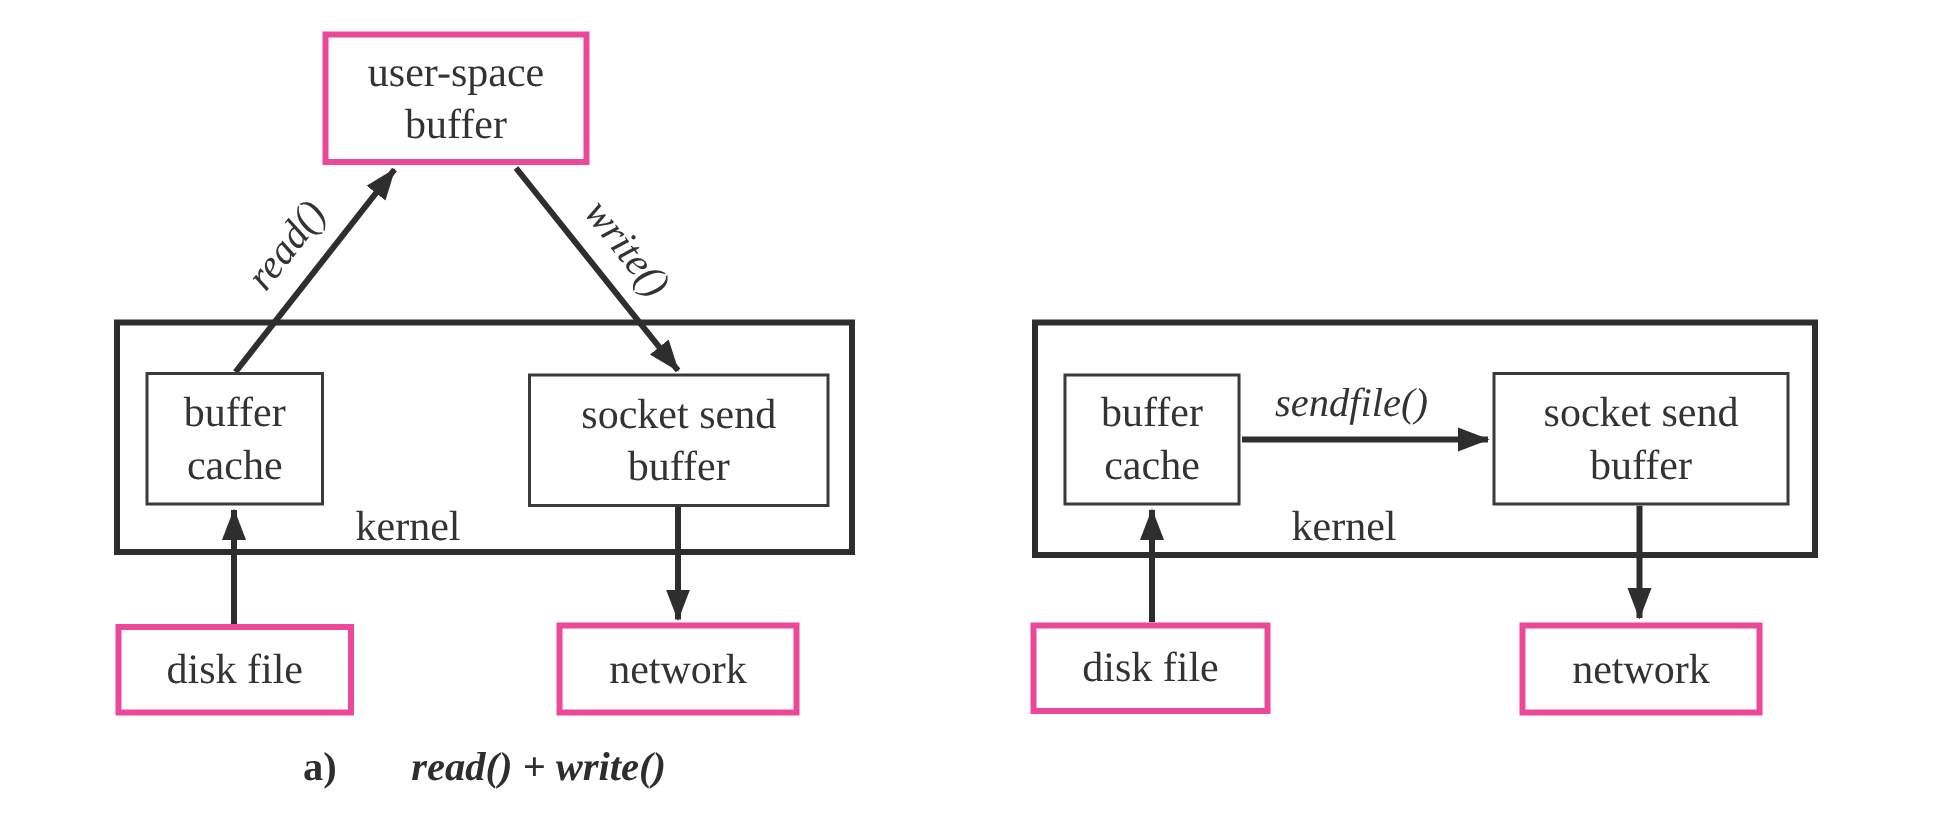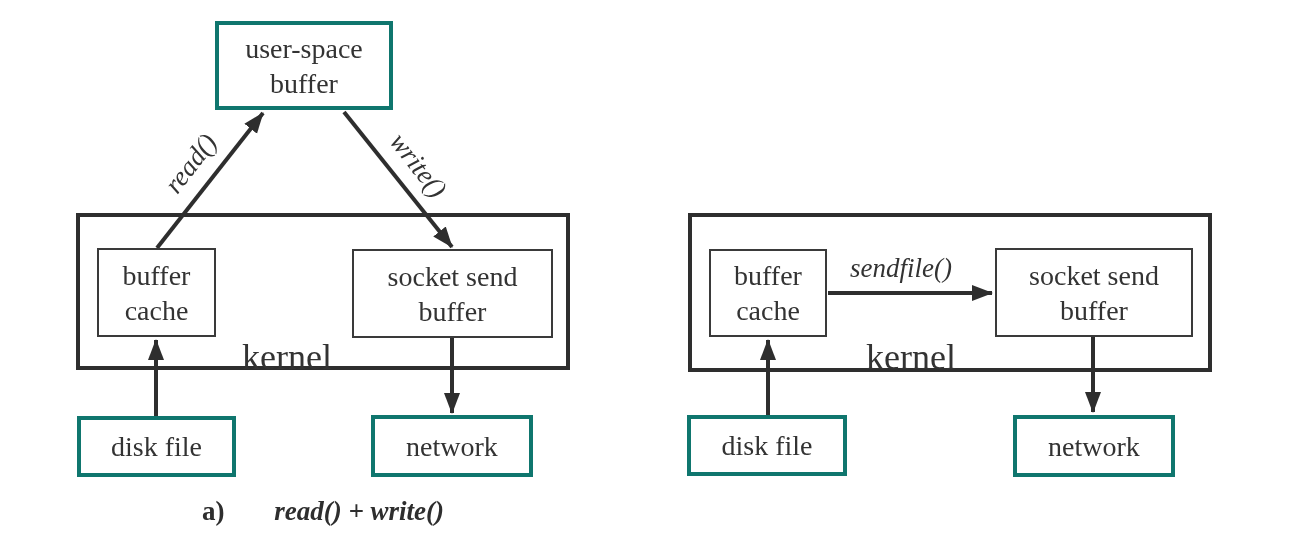--- a/index.html
+++ b/index.html
@@ -22,33 +22,32 @@
     background: #ffffff;
     display: flex;
     flex-direction: column;
     align-items: center;
     justify-content: center;
     text-align: center;
     font-size: 28px;
     line-height: 35px;
     color: #333333;
   }
-  .thick { border: 4px solid #0f766e; }
+  .thick { border: 4px solid #ec4899; }
   .thin  { border: 2px solid #3a3a3a; }
   .kernel-frame {
     position: absolute;
     box-sizing: border-box;
     border: 4px solid #2e2e2e;
     background: transparent;
   }
   .plain-label {
     position: absolute;
-    font-size: 36px;
+    font-size: 28px;
     color: #333333;
-    text-align: center;
   }
   .fn-label {
     position: absolute;
     font-style: italic;
     font-size: 27px;
     color: #333333;
     text-align: center;
   }
   .caption {
     position: absolute;

